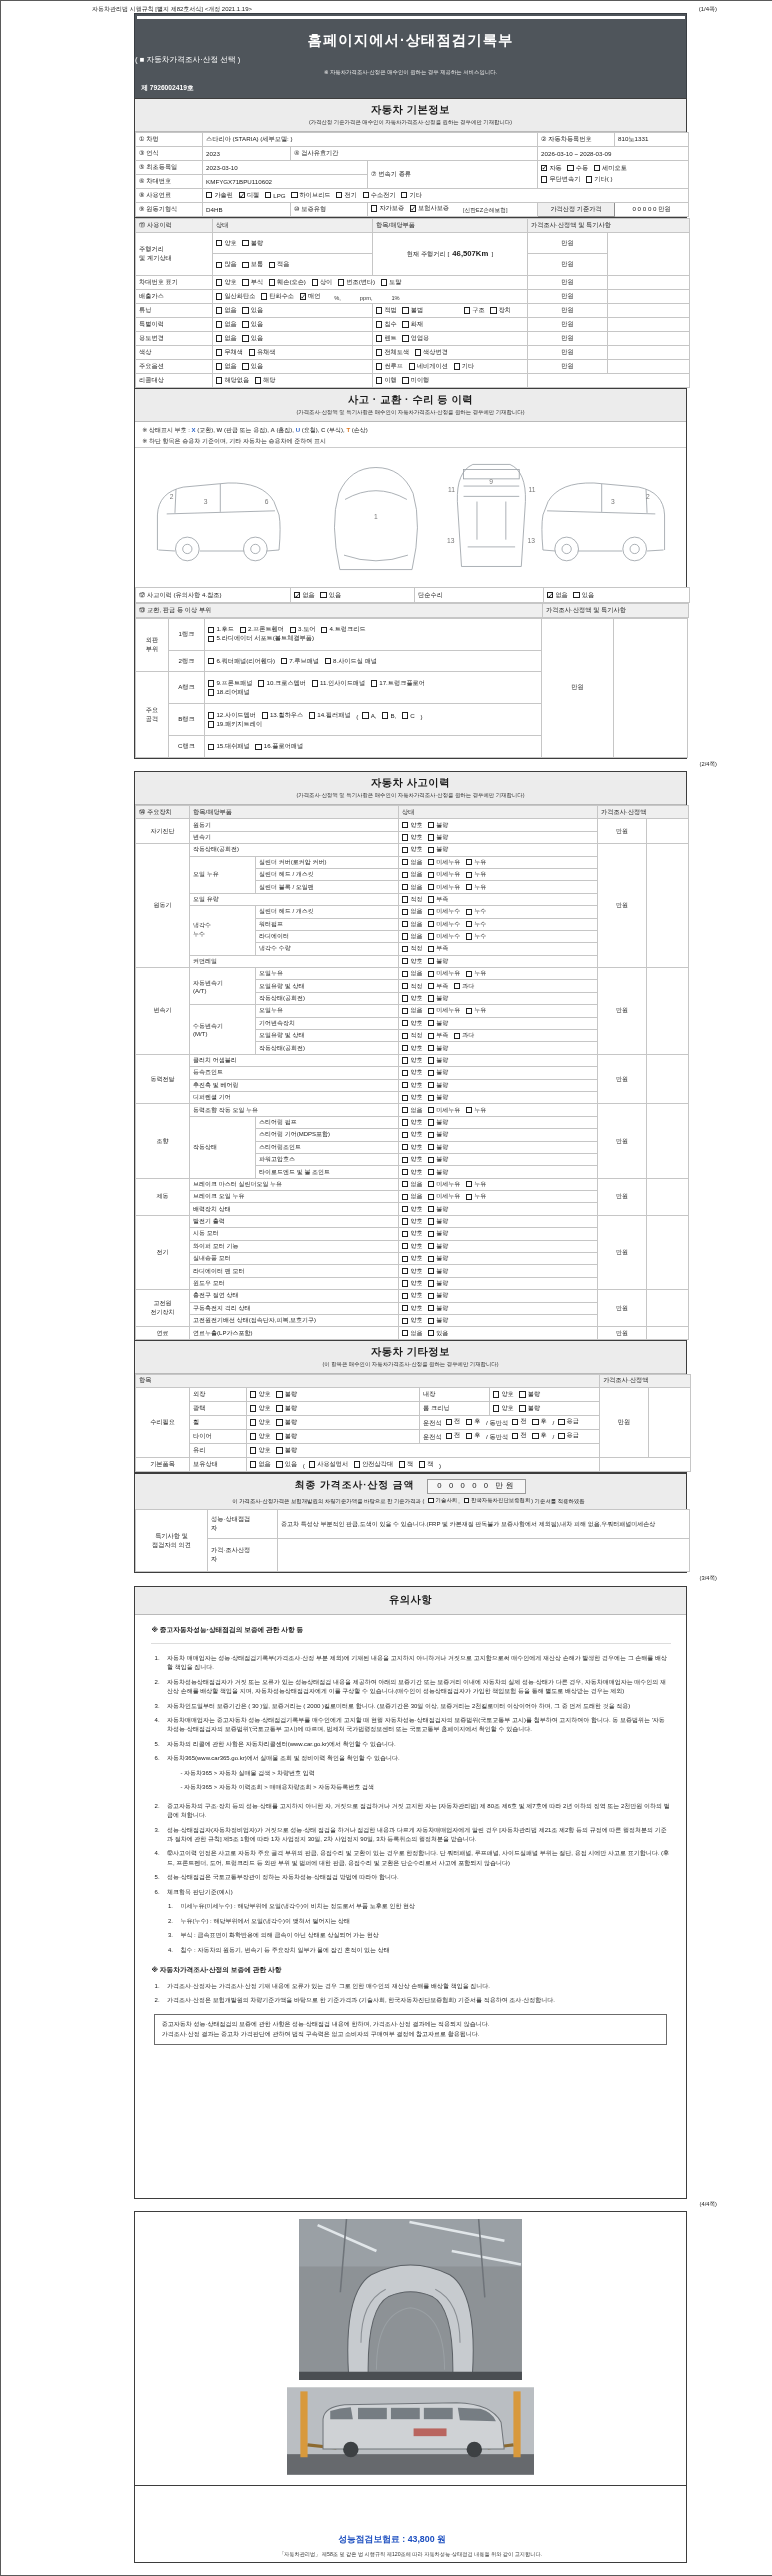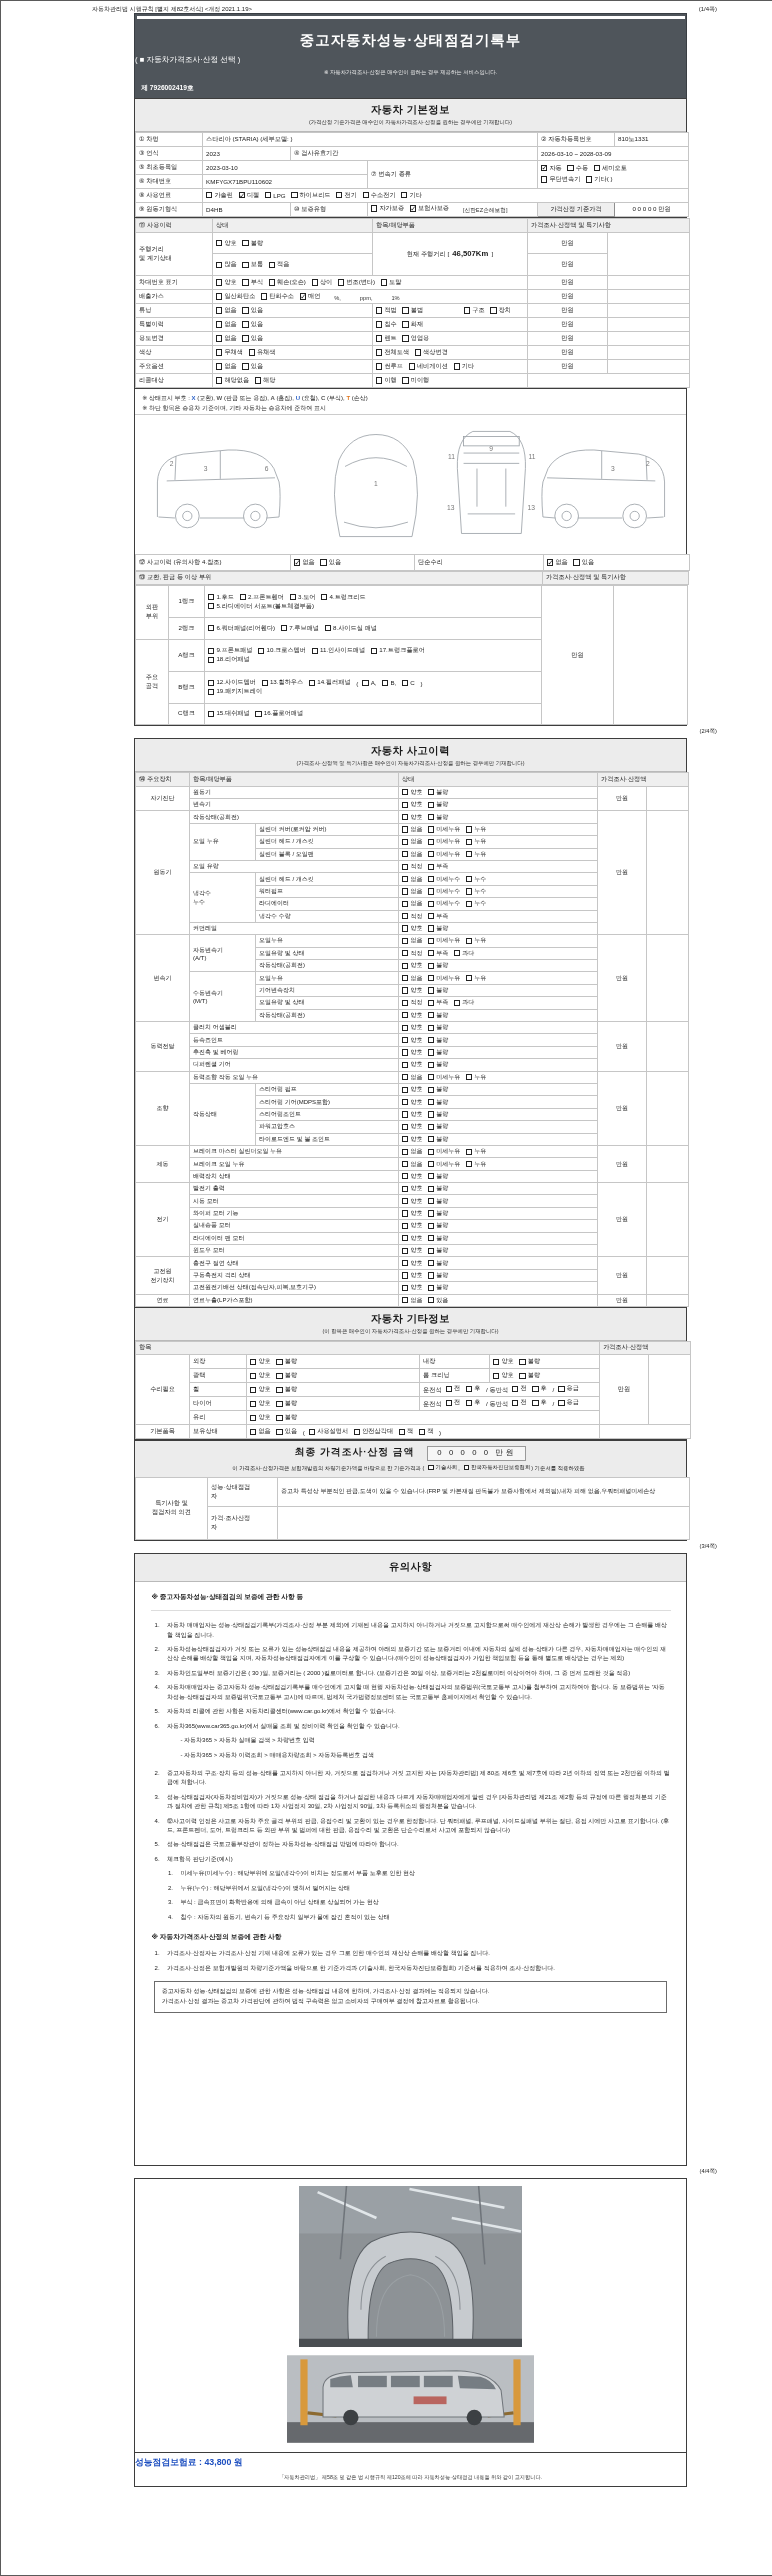--- a/index.html
+++ b/index.html
@@ -90,38 +90,38 @@
   .photo-area { padding:7.2px 0 9.3px 0; text-align:center; }
   .photo { margin:0 auto; }
   .photo.p1 { width:223px; height:161px; }
   .photo.p2 { width:247px; height:88px; margin-top:7.2px; }
   .photo svg { display:block; }
 
   
   .sig-head { padding:3.1px 0; }
   .sig-title { font-size:8.2px; font-weight:bold; letter-spacing:3.1px; }
   .sig-body { padding:4.1px 0 3.1px 0; }
-  .fee { text-align:left; padding-right:37px; font-size:8.8px; font-weight:bold; color:#1d4fc0; }
+  .fee { text-align:center; padding-right:37px; font-size:8.8px; font-weight:bold; color:#1d4fc0;margin-top:44px; }
   .fineprint { text-align:center; font-size:5.2px; color:#333; line-height:1.8; margin-top:4.1px; }
 
   svg text { font-family:"Liberation Sans","DejaVu Sans",sans-serif; }
 </style>
 </head>
 <body>
 
 <div class="meta">
   <span>자동차관리법 시행규칙 [별지 제82호서식] &lt;개정 2021.1.19&gt;</span>
   <span>(1/4쪽)</span>
 </div>
 
 <div class="page">
 
   <div class="doc-head">
     <div class="hdr-rule"></div>
-    <div class="doc-title">중고자동차성능·상태점검기록부</div>
+    <div class="doc-title">홈페이지에서·상태점검기록부</div>
     <div class="doc-sub">( ■ 자동차가격조사·산정 선택 )</div>
     <div class="doc-note">※ 자동차가격조사·산정은 매수인이 원하는 경우 제공하는 서비스입니다.</div>
     <div class="doc-no">제 7926002419호</div>
   </div>
 
   <div class="sec">
     <div class="sec-head">
       <div class="sec-title">자동차 기본정보</div>
       <div class="sec-note">(가격산정 기준가격은 매수인이 자동차가격조사·산정을 원하는 경우에만 기재합니다)</div>
     </div>
@@ -427,20 +427,24 @@
                 <span class="cbx"></span>
                 <span>미이행</span>
               </span></td>
             <td colspan="2"></td>
           </tr>
         </tbody>
     </table>
   </div>
 
   <div class="sec">
+    <div class="sec-head">
+      <div class="sec-title">사고 · 교환 · 수리 등 이력</div>
+      <div class="sec-note">(가격조사·산정액 및 특기사항은 매수인이 자동차가격조사·산정을 원하는 경우에만 기재합니다)</div>
+    </div>
     <div class="legend">
       <div><span class="lead">※ 상태표시 부호 : </span><span><span style="color: rgb(46, 100, 200); font-weight: bold;">X </span><span>(교환),  </span><span style="color: rgb(85, 85, 85); font-weight: bold;">W </span><span>(판금 또는 용접),  </span><span style="color: rgb(85, 85, 85); font-weight: bold;">A </span><span>(흠집),  </span><span style="color: rgb(46, 100, 200); font-weight: bold;">U </span><span>(요철),  </span><span style="color: rgb(85, 85, 85); font-weight: bold;">C </span><span>(부식),  </span><span style="color: rgb(224, 118, 30); font-weight: bold;">T </span><span>(손상)</span></span></div>
       <div>※ 하단 항목은 승용차 기준이며, 기타 자동차는 승용차에 준하여 표시</div>
     </div>
     <div class="diagram-wrap">
       <svg width="536" height="130" viewBox="0 0 1040 252">
         <g stroke="#9aa0a6" fill="none" stroke-width="1.6">
 
           <path d="M28,190 L28,122 Q30,78 78,68 L165,60 Q232,58 254,96 L264,122 Q268,144 264,190 L240,192 M196,192 L110,192 M62,192 L30,190"></path>
           <circle cx="86" cy="188" r="23"></circle>

